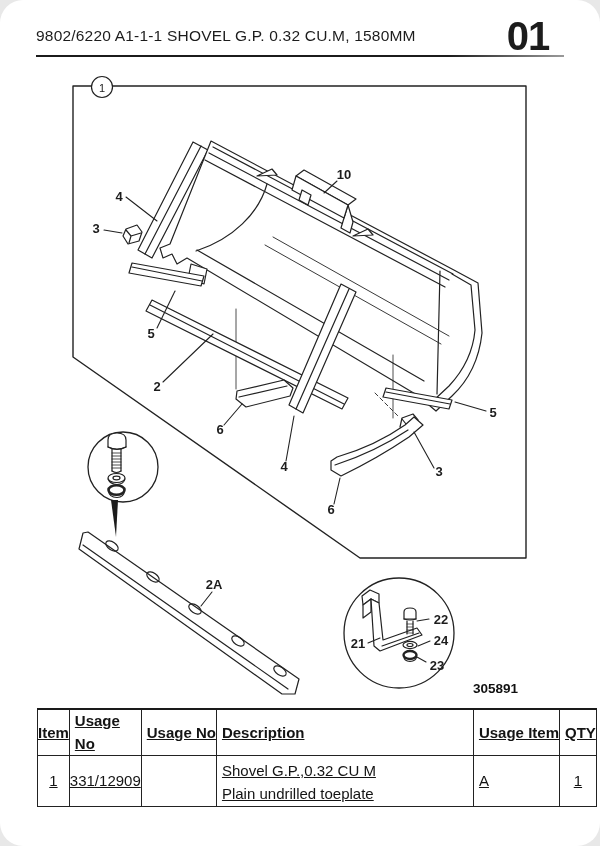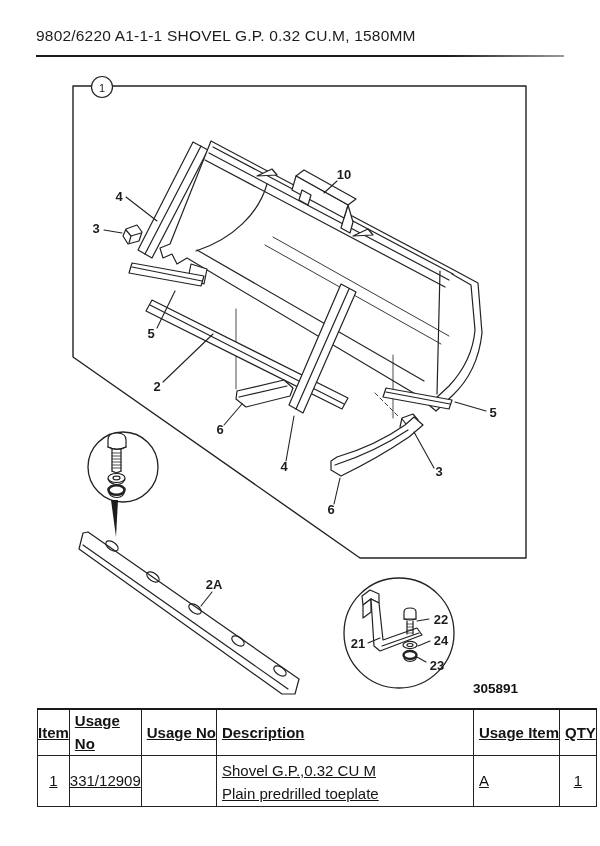--- a/index.html
+++ b/index.html
@@ -1,19 +1,19 @@
 <!DOCTYPE html>
 <html><head>
 <meta charset="utf-8">
 <style>
   html,body{margin:0;padding:0;background:#e8e8e8;}
   .page{
     position:relative;width:600px;height:846px;margin:0 auto;
     background:#ffffff;overflow:hidden;
-    font-family:"Liberation Sans",sans-serif;color:#1c1c1c;
+    font-family:"Liberation Sans",sans-serif;color:#1c1c1c;border-radius:23px;
   }
   .hdr-title{
     position:absolute;left:36px;top:27px;
     font-size:15.5px;letter-spacing:.2px;font-weight:normal;white-space:nowrap;
   }
   .hdr-page{
     position:absolute;left:498px;top:16px;width:60px;text-align:center;
     font-size:40px;font-weight:bold;letter-spacing:-1px;line-height:1;
   }
   .hdr-rule{
@@ -36,20 +36,21 @@
   .ptable .desc-cell{vertical-align:top;padding-top:3px;line-height:1.55;}
   .ptable .rowcut td{height:22px;border-bottom:none;vertical-align:top;padding-top:4px;}
   .hdr-two{line-height:1.5;}
 </style>
 </head>
 <body>
 
 <div class="page">
 
   <div class="hdr-title">9802/6220 A1-1-1 SHOVEL G.P. 0.32 CU.M, 1580MM</div>
+  <div class="hdr-page">01</div>
   <div class="hdr-rule"></div>
 
   <svg style="position:absolute;left:0;top:0;" width="600" height="846" viewBox="0 0 600 846">
     <g stroke="#222" fill="none" stroke-width="1.2" stroke-linejoin="round" stroke-linecap="round">
 
       <path stroke-width="1.4" d="M73,86 L526,86 L526,558 L360,558 L73,357 Z"></path>
 
       <circle cx="102" cy="87" r="10.5" fill="#fff"></circle>
       <text class="balloon-t" x="102" y="91.5" text-anchor="middle" stroke="none">1</text>
 
@@ -233,21 +234,21 @@
         <th>QTY</th>
       </tr>
     </thead>
     <tbody>
       <tr class="row1">
         <td class="c-center">1</td>
         <td class="c-center">331/12909</td>
         <td></td>
         <td class="desc-cell">
           <div>Shovel G.P.,0.32 CU M</div>
-          <div>Plain predrilled toeplate</div>
+          <div>Plain undrilled toeplate</div>
         </td>
         <td>A</td>
         <td class="c-center">1</td>
       </tr>
     </tbody>
   </table>
 
 </div>
 
 </body></html>

